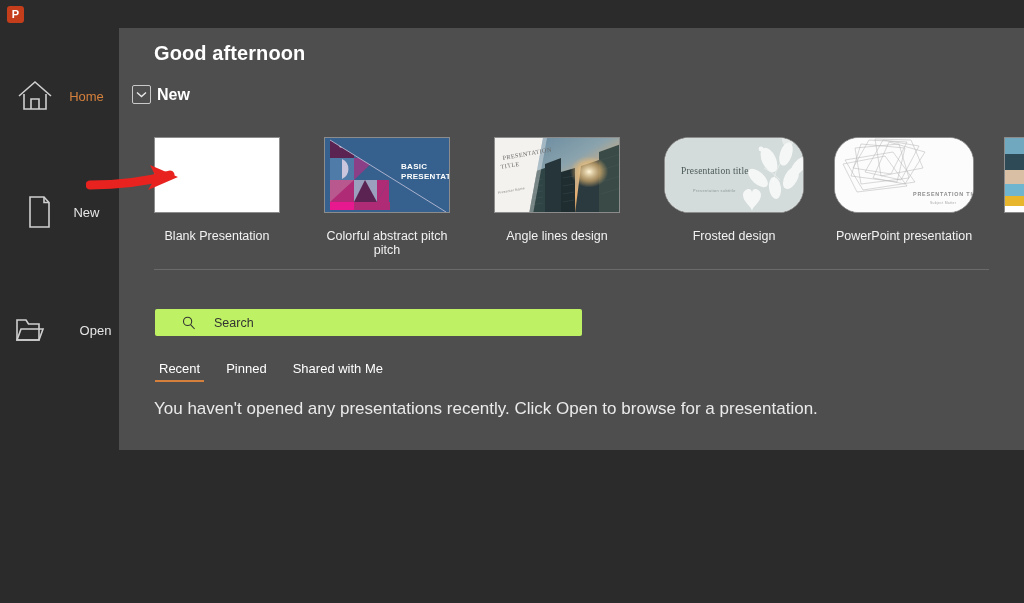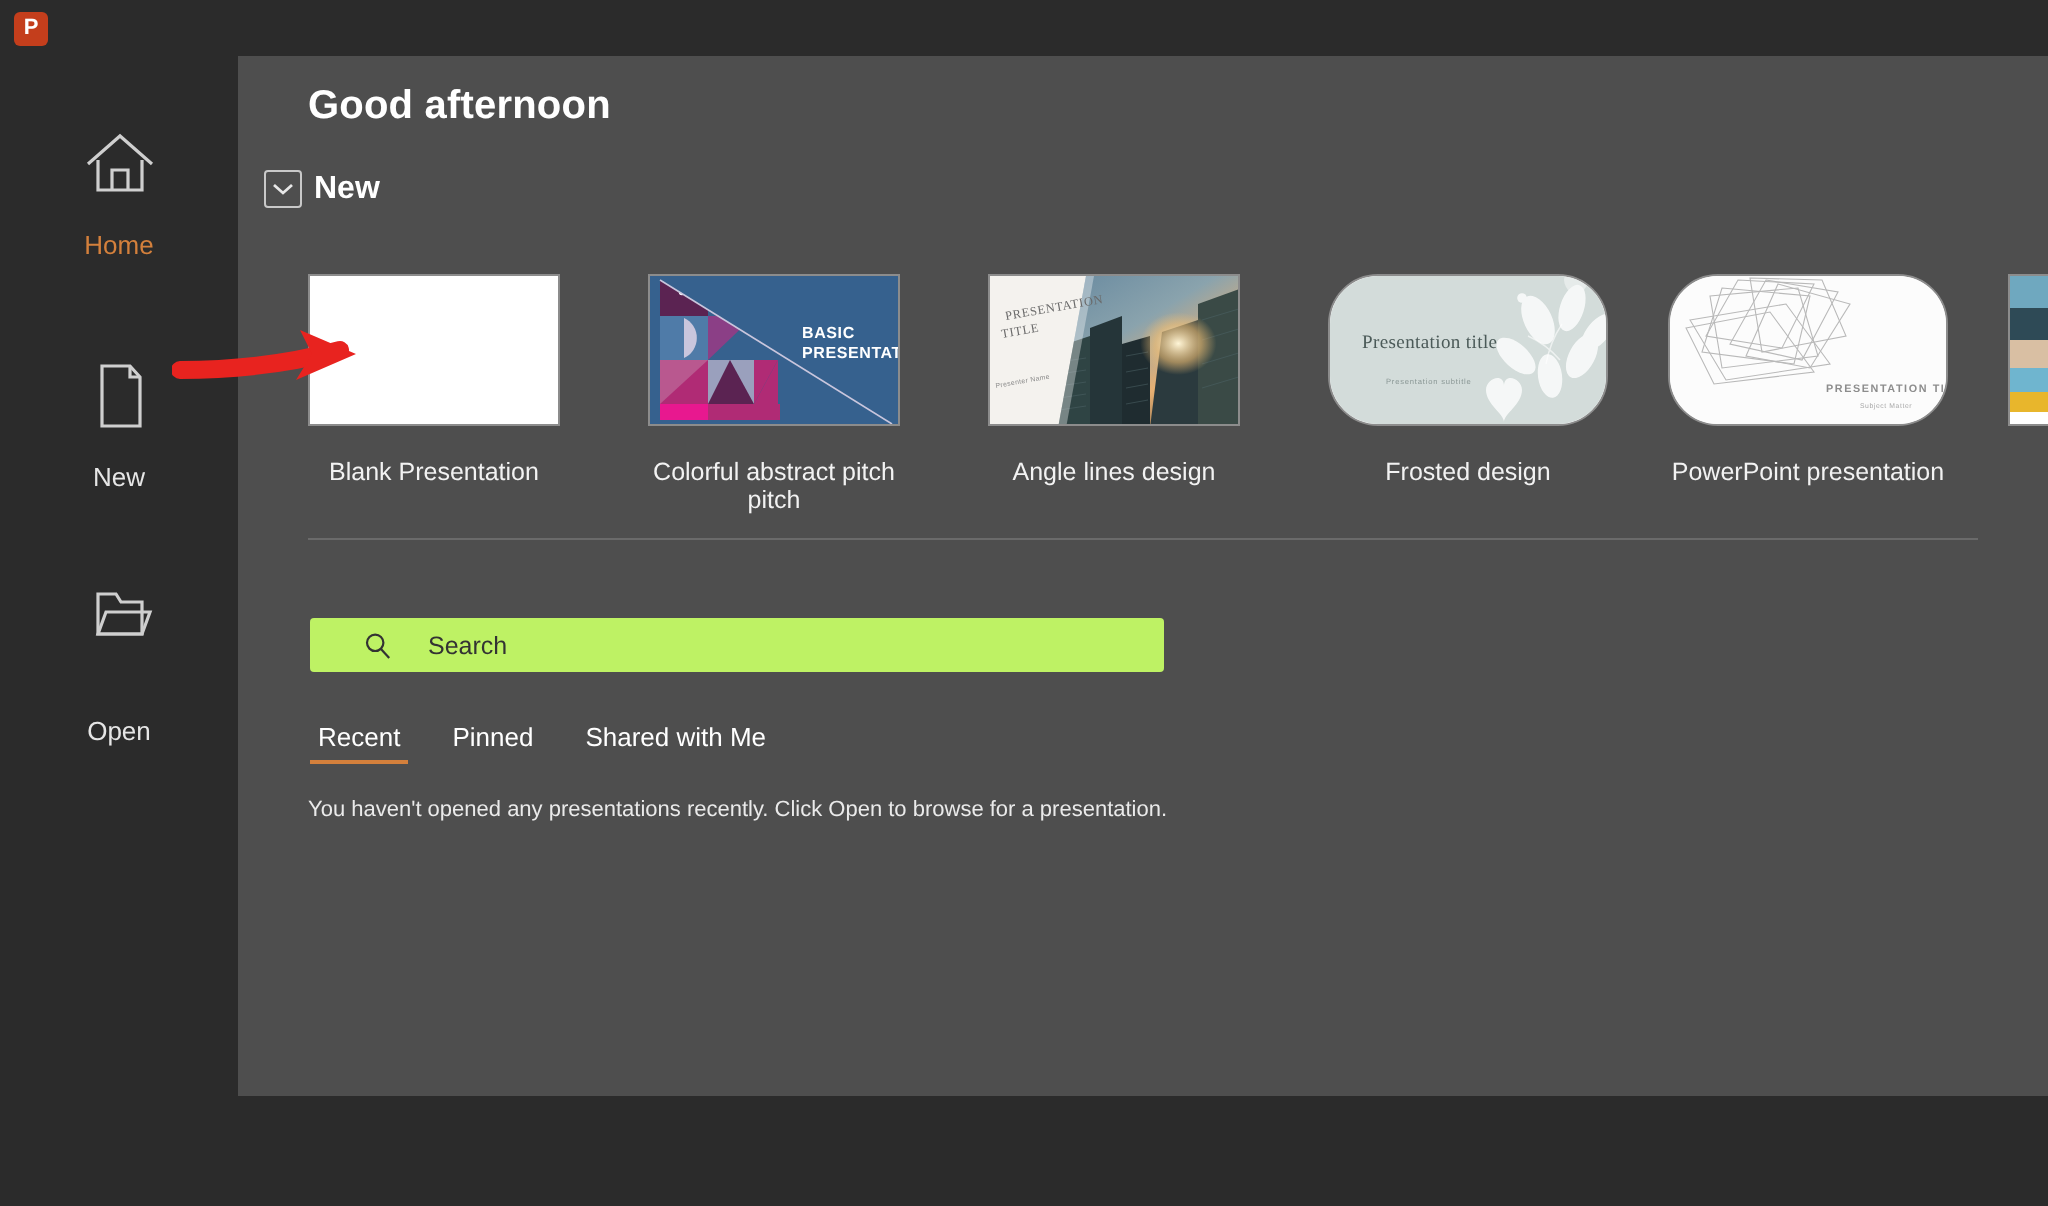--- a/index.html
+++ b/index.html
@@ -28,30 +28,30 @@
     margin-left: 12px; color: #f0f0f0; font-size: 12.5px; letter-spacing: .1px; margin-top: 40px;
   }
 
   
   .rail {
     position: absolute; left: 0; top: 28px; width: 119px; height: 575px;
     background: #2b2b2b;
   }
   .rail-item {
     width: 119px; height: 112px;
-    display: flex; flex-direction: column; align-items: center; justify-content: center;
+    display: flex; flex-direction: row; align-items: center; justify-content: center;
     gap: 14px; cursor: default;
   }
   .rail-item .lbl { font-size: 13px; color: #e6e6e6; }
   .rail-item.active .lbl { color: #d4803c; }
   .rail-icon { width: 40px; height: 38px; display: block; }
 
   
   .content {
-    position: absolute; left: 119px; top: 28px; width: 905px; height: 520px;
+    position: absolute; left: 119px; top: 28px; width: 905px; height: 422px;
     background: #4e4e4e;
     overflow: hidden;
   }
   .greeting {
     position: absolute; left: 35px; top: 14px;
     font-size: 20px; font-weight: bold; color: #ffffff; letter-spacing: .1px;
   }
   .new-row {
     position: absolute; left: 13px; top: 57px;
     display: flex; align-items: center; gap: 6px;
@@ -103,21 +103,21 @@
   }
   .tab {
     font-size: 13px; color: #ffffff; padding: 0 4px 6px 4px; position: relative;
   }
   .tab.active::after {
     content: ""; position: absolute; left: 0; right: 0; bottom: 0;
     height: 2px; background: #d4803c;
   }
   .empty-msg {
     position: absolute; left: 35px; top: 371px;
-    font-size: 11px; color: #eaeaea;
+    font-size: 17px; color: #eaeaea;
   }
 
   
   .arrow { position: absolute; left: 86px; top: 163px; width: 100px; height: 38px; }
 </style>
 </head>
 <body>
 
 <div id="app">
 

